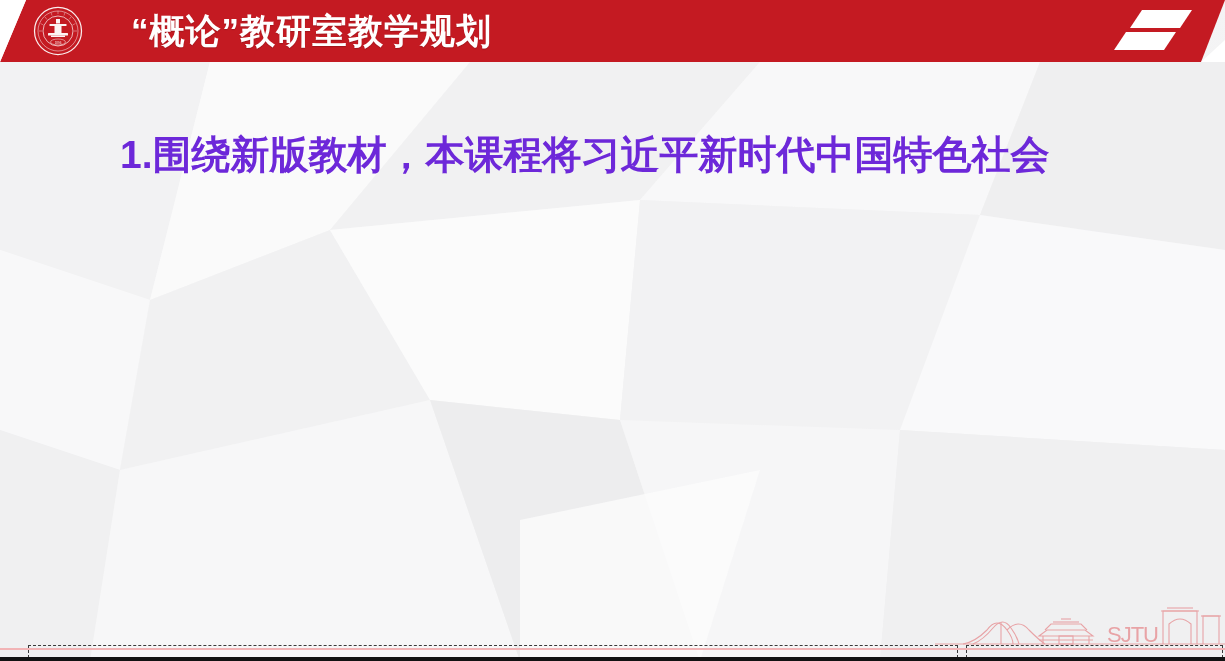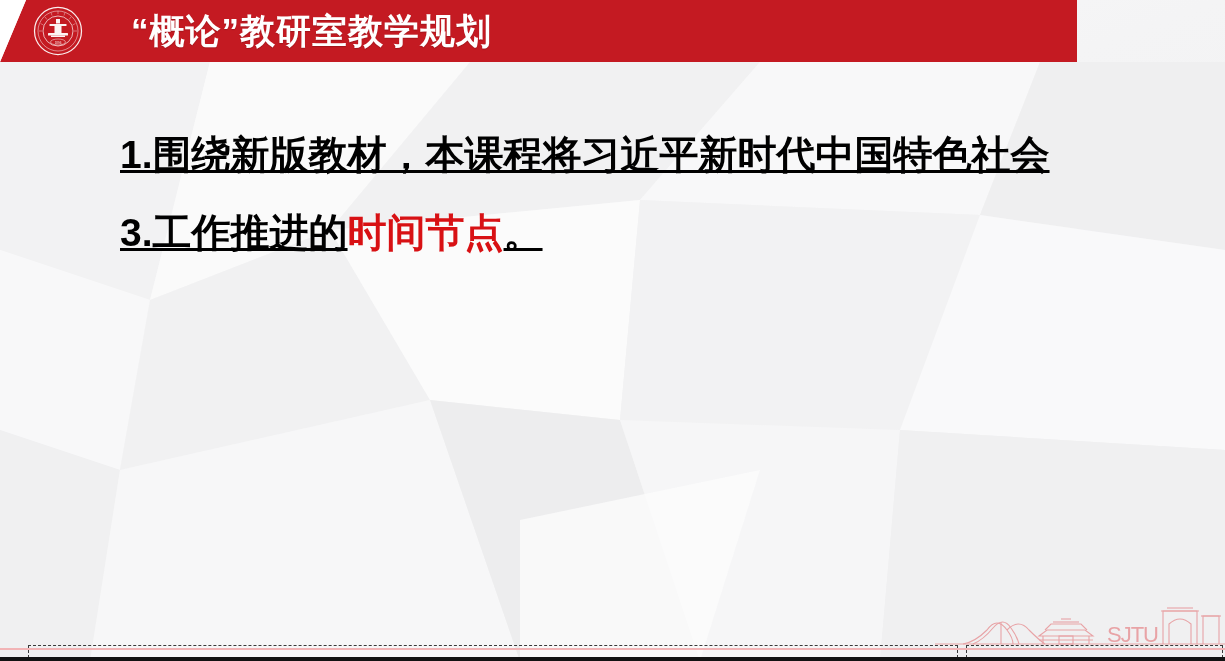--- a/index.html
+++ b/index.html
@@ -30,21 +30,21 @@
     inset: 0;
     width: 1225px;
     height: 661px;
   }
 
   
   .header {
     position: absolute;
     left: 0;
     top: 0;
-    width: 1077px;
+    width: 1225px;
     height: 62px;
     overflow: hidden;
   }
   .header-shape {
     position: absolute;
     left: 0;
     top: 0;
     width: 1225px;
     height: 62px;
   }
@@ -87,21 +87,21 @@
     top: 116px;
     width: 1070px;
   }
   .para {
     font-size: 39px;
     font-weight: bold;
     line-height: 78px;
     letter-spacing: 0px;
     white-space: nowrap;
   }
-  .t-navy { color: #000000; text-decoration: underline; }
+  .t-navy { color: #6d28d9; }
   .t-red  { color: #d81114; }
 
   
   .skyline {
     position: absolute;
     left: 935px;
     top: 586px;
     width: 290px;
     height: 62px;
   }
@@ -200,23 +200,20 @@
 
   <div class="content">
 
     <div class="para">
       <span class="t-navy">1.围绕新版教材，本课程将习近平新时代中国特色社会</span>
     </div>
 
 
 
 
-    <div class="para">
-      <span class="t-navy">3.工作推进的</span><span class="t-red">时间节点</span><span class="t-navy">。</span>
-    </div>
 
   </div>
 
   <svg class="skyline" viewBox="0 0 290 62" preserveAspectRatio="none">
     <g fill="none" stroke="#e8a3a6" stroke-width="1.1">
 
       <line x1="0" y1="58" x2="290" y2="58"></line>
 
       <path d="M28 58 Q 40 56 52 44 Q 62 30 72 44 Q 78 52 78 58"></path>
       <path d="M38 58 Q 48 54 58 42 Q 68 30 76 42 Q 82 50 84 58"></path>

